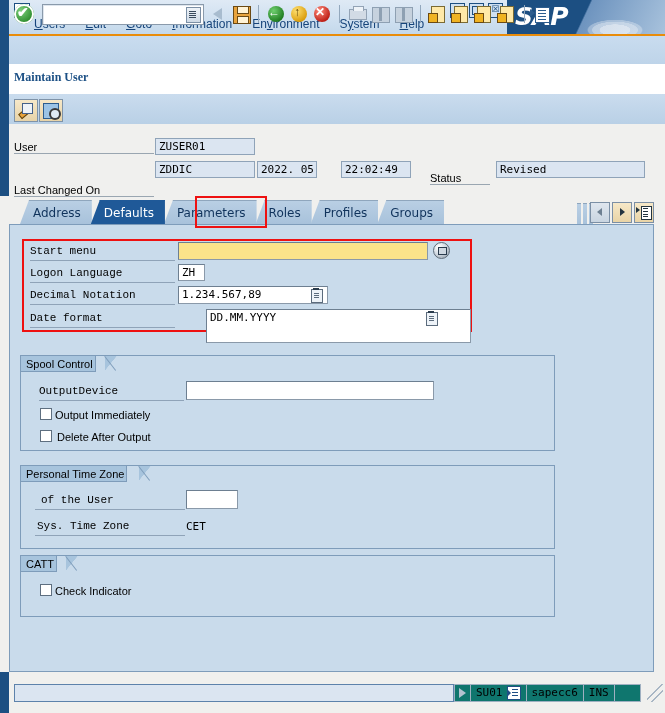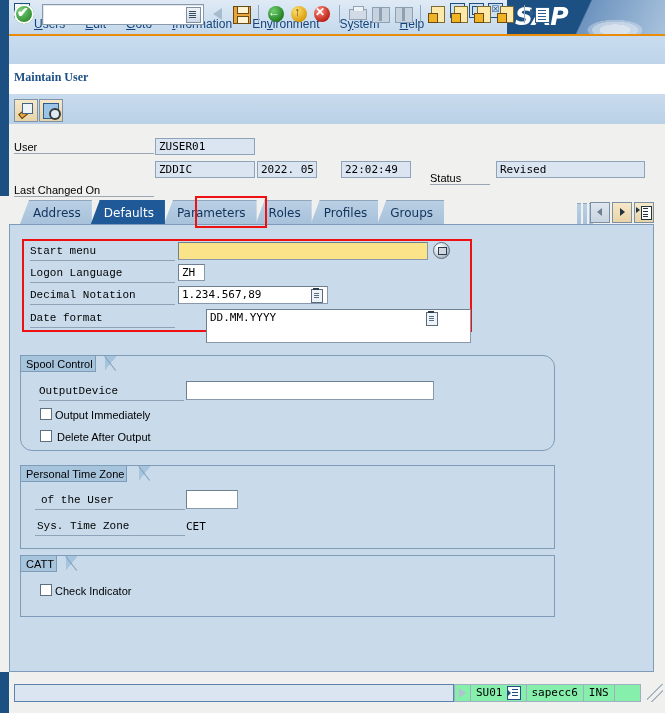--- a/index.html
+++ b/index.html
@@ -423,21 +423,21 @@
   .status-msg {
     position: absolute; left: 14px; top: 684px; width: 440px; height: 18px;
     background: #dbe5f1; border: 1px solid #5d82ab; box-sizing: border-box;
   }
   .status-cells {
     position: absolute; left: 454px; top: 684px; height: 18px;
     display: flex; align-items: stretch;
   }
   .scell {
     border: 1px solid #9fb0c1; border-left: 0;
-    background: #86efac;
+    background: #0f766e;
     font-size: 11px; line-height: 16px;
     padding: 0 5px; color: #000;
     display: flex; align-items: center; gap: 4px;
     font-family: "DejaVu Sans Mono", monospace;
     box-sizing: border-box;
   }
   .scell.first { border-left: 1px solid #9fb0c1; }
   .scell.arrow { padding: 0 4px; }
   .scell-tri {
     width: 0; height: 0;
@@ -627,21 +627,21 @@
     <div class="row-lbl" style="left:20px; top:64px;">Decimal Notation</div>
     <div class="row-underline" style="left:20px; top:79px; width:145px;"></div>
     <div class="fld" style="left:168px; top:61px; width:150px; height:18px;">1.234.567,89</div>
     <div class="fld-prop" style="left:301px; top:64px;"></div>
 
     <div class="row-lbl" style="left:20px; top:87px;">Date format</div>
     <div class="row-underline" style="left:20px; top:102px; width:145px;"></div>
     <div class="fld" style="left:168px; top:84px; width:265px; height:34px;margin-left:28px;">DD.MM.YYYY</div>
     <div class="fld-prop" style="left:416px; top:87px;"></div>
 
-    <div class="gbox" style="left:10px; top:130px; width:535px; height:96px;border-radius:12px;">
+    <div class="gbox" style="left:10px; top:130px; width:535px; height:96px;">
       <div class="gbox-title">Spool Control</div>
       <div class="gbox-title-slant" style="left:84px;"></div>
 
       <div class="row-lbl" style="left:18px; top:29px;">OutputDevice</div>
       <div class="row-underline" style="left:18px; top:44px; width:145px;"></div>
       <div class="fld" style="left:165px; top:25px; width:248px; height:19px;"></div>
 
       <div class="cbx" style="left:19px; top:52px;"></div>
       <div class="cbx-lbl" style="left:34px; top:53px;">Output Immediately</div>
 

